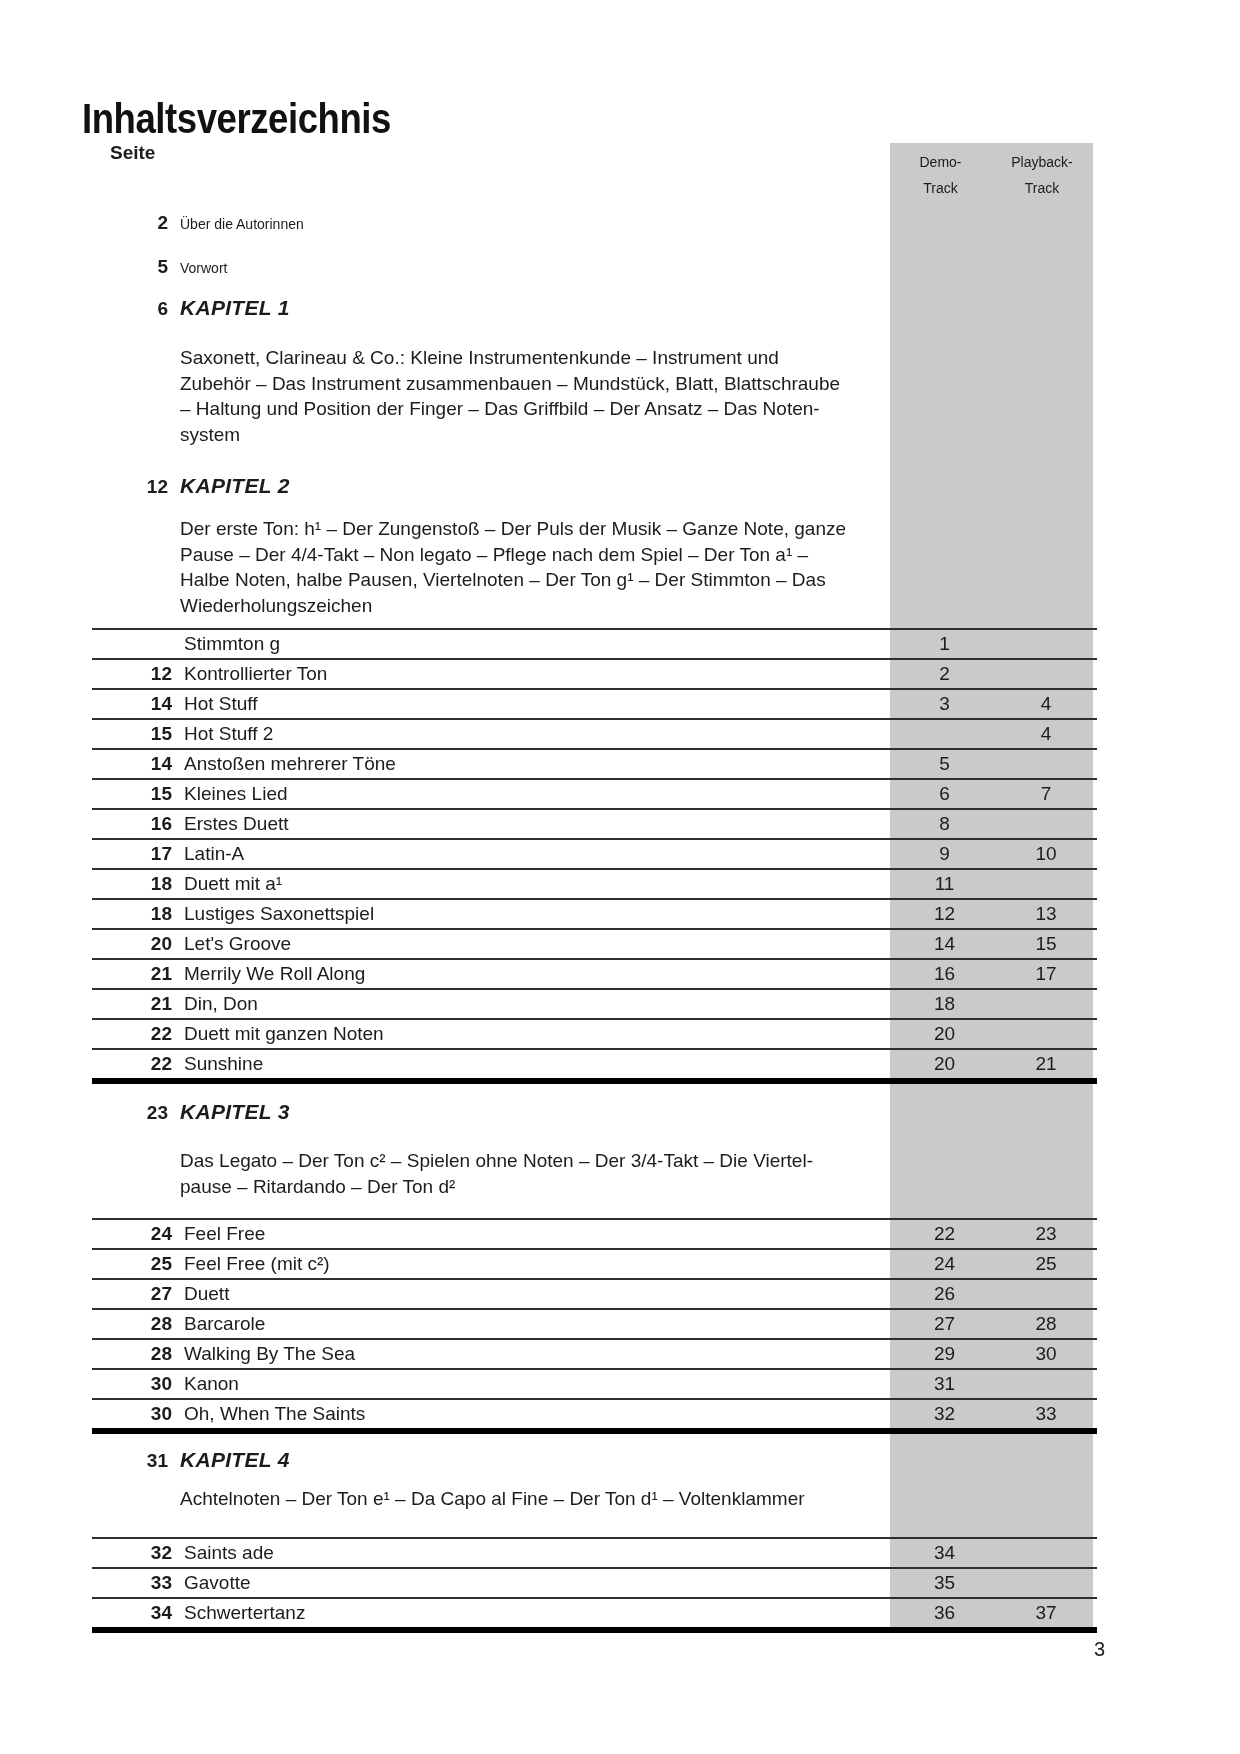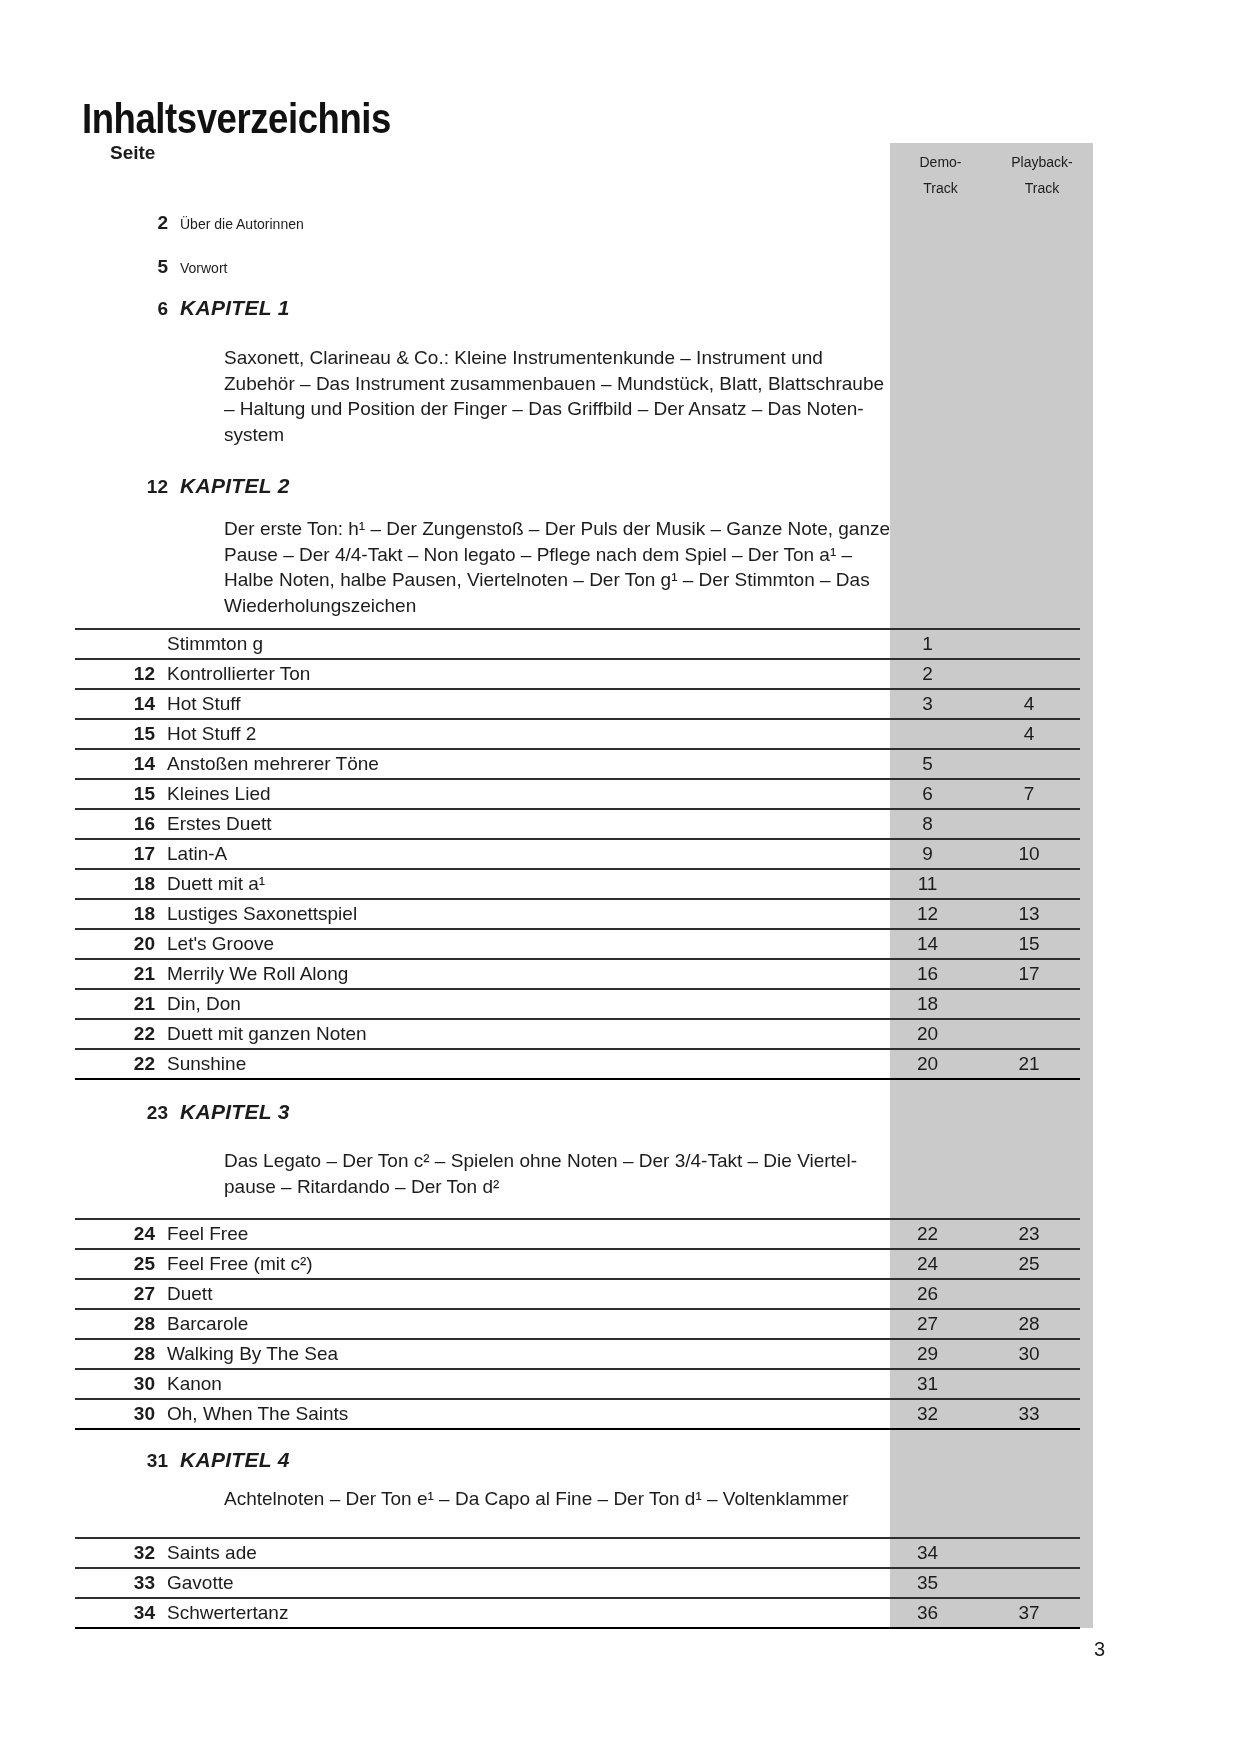--- a/index.html
+++ b/index.html
@@ -51,25 +51,24 @@
     font-size:14px;padding-left:12px;white-space:nowrap;
   }
   .chap-head .h{
     font-size:21px;font-weight:700;padding-left:12px;
     letter-spacing:0.3px;white-space:nowrap;font-style:italic;
   }
   .chap-desc{
     position:absolute;left:180px;width:690px;
     font-size:19px;line-height:25.5px;
     white-space:pre-line;
-    margin-left:44px;
   }
   .toc-table{
-    position:absolute;left:75px;width:1005px;
-    border-bottom:2px solid #000000;
+    position:absolute;left:92px;width:1005px;
+    border-bottom:6px solid #000000;
   }
   .trow{
     display:grid;
     grid-template-columns:80px 722px 101px 102px;
     height:30px;box-sizing:border-box;
     align-items:center;
     border-top:2px solid #2e2e2e;
   }
   .c-title{font-size:19px;padding-left:12px;white-space:nowrap;}
   .c-demo,.c-pb{font-size:19px;text-align:center;}

